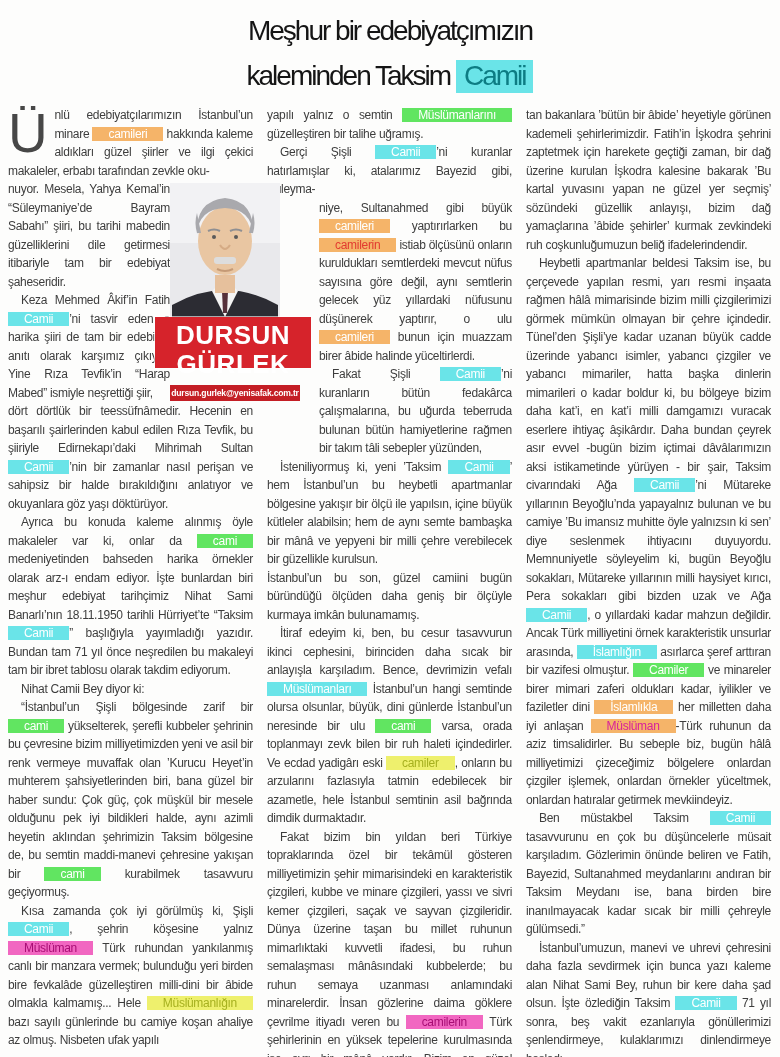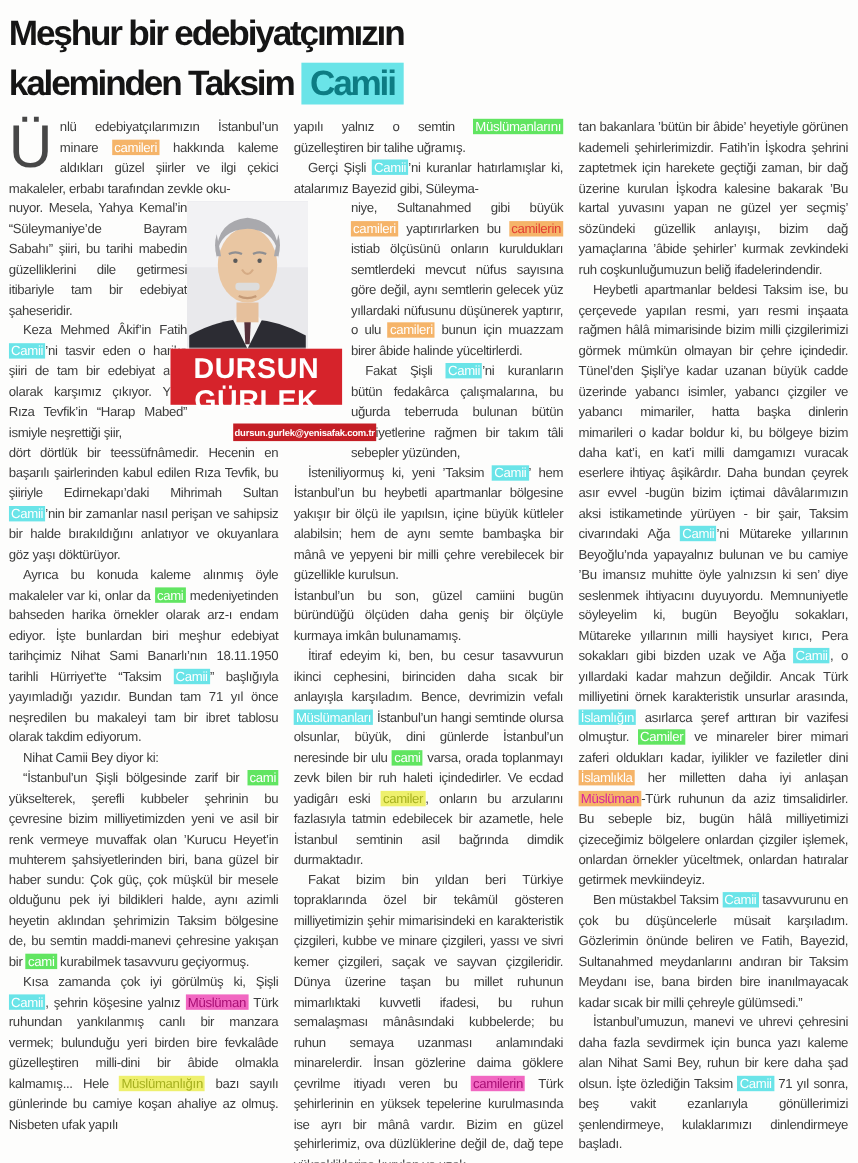--- a/index.html
+++ b/index.html
@@ -17,23 +17,23 @@
   body{
     background:#fdfdfc;
     font-family:"Liberation Sans","DejaVu Sans",sans-serif;
     color:var(--body_text);
     position:relative;
   }
   .page{width:780px;height:1057px;position:relative;padding:6px 8px 0 8px;}
 
   
   .headline{
-    text-align:left;
-    font-weight:700;
-    font-size:32px;
+    text-align:center;
+    font-weight:400;
+    font-size:28px;
     line-height:45px;
     letter-spacing:-2px;
     color:var(--headline_text);
     margin-top:2px;
   }
   .headline .hl-camii{
     background:var(--hl_cyan_bg);
     color:var(--head_camii_tx);
     padding:0 8px 2px 8px;
   }
@@ -61,21 +61,21 @@
   .pindent{text-indent:13px;}
   .pcont{text-indent:0;}
   .dropcap{
     float:left;
     font-size:55px;
     line-height:46px;
     padding:4px 7px 0 0;
     color:#474747;
     font-weight:400;
   }
-  .h{padding:0 2px;}
+  .h{padding:0 16px;}
   .h-cyan{background:var(--hl_cyan_bg);color:var(--hl_cyan_tx);}
   .h-orange{background:var(--hl_orange_bg);color:var(--hl_orange_tx);}
   .h-orangered{background:var(--hl_orange_bg);color:var(--hl_orangered_tx);}
   .h-orangemagenta{background:var(--hl_orange_bg);color:var(--hl_orangemagenta_tx);}
   .h-green{background:var(--hl_green_bg);color:var(--hl_green_tx);}
   .h-magenta{background:var(--hl_magenta_bg);color:var(--hl_magenta_tx);}
   .h-yellow{background:var(--hl_yellow_bg);color:var(--hl_yellow_tx);}
 
   
   .author-block{position:absolute;left:0;top:0;width:0;height:0;}
@@ -98,21 +98,20 @@
   }
   .email-plate{
     position:absolute;left:170px;top:385px;width:130px;height:16px;
     background:var(--email_red);
     color:#ffffff;
     font-weight:700;
     font-size:8.6px;
     line-height:16px;
     text-align:center;
     letter-spacing:-0.2px;
-    margin-left:42px;
   }
 </style>
 </head>
 <body>
 
 <div class="page">
 
   <h1 class="headline">
     <span>Meşhur bir edebiyatçımızın</span><br>
     <span>kaleminden Taksim </span><span class="hl-camii">Camii</span>

